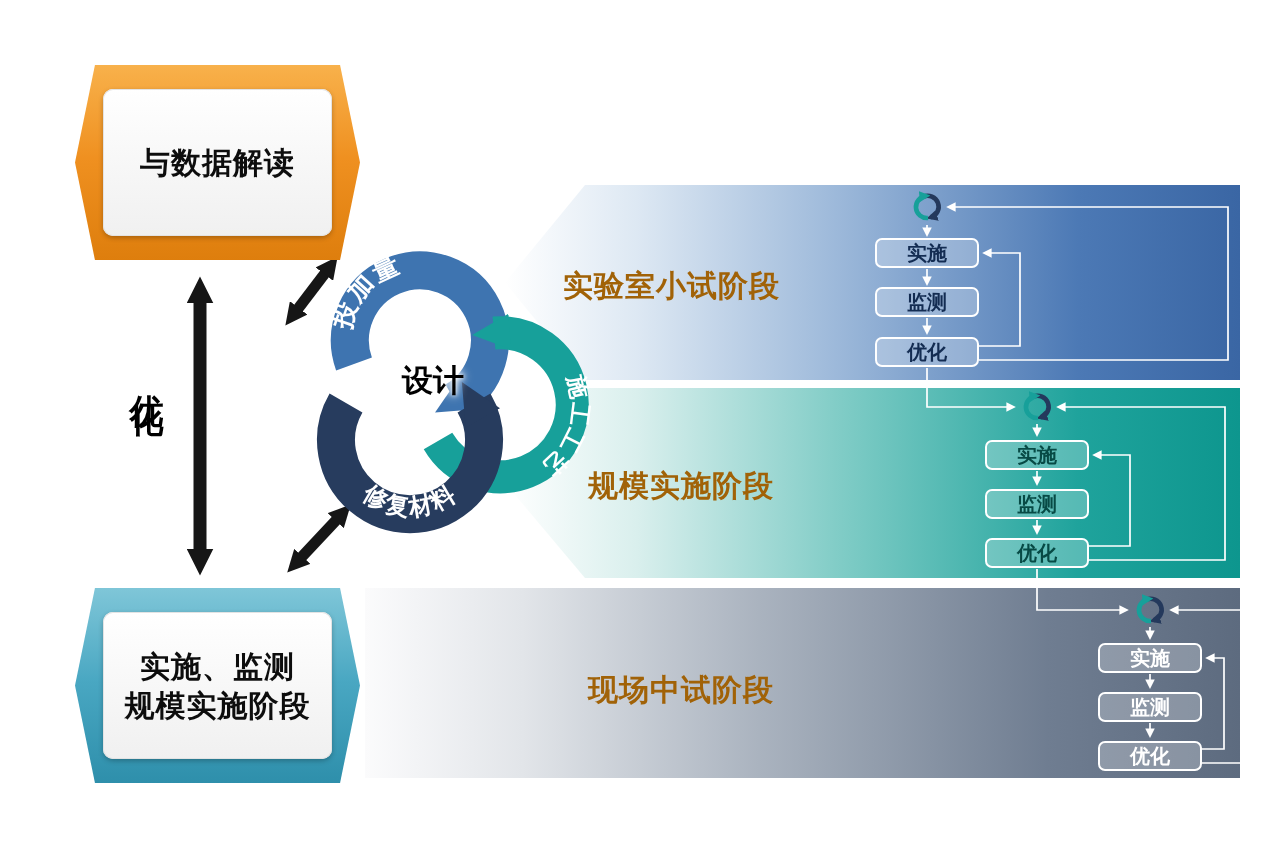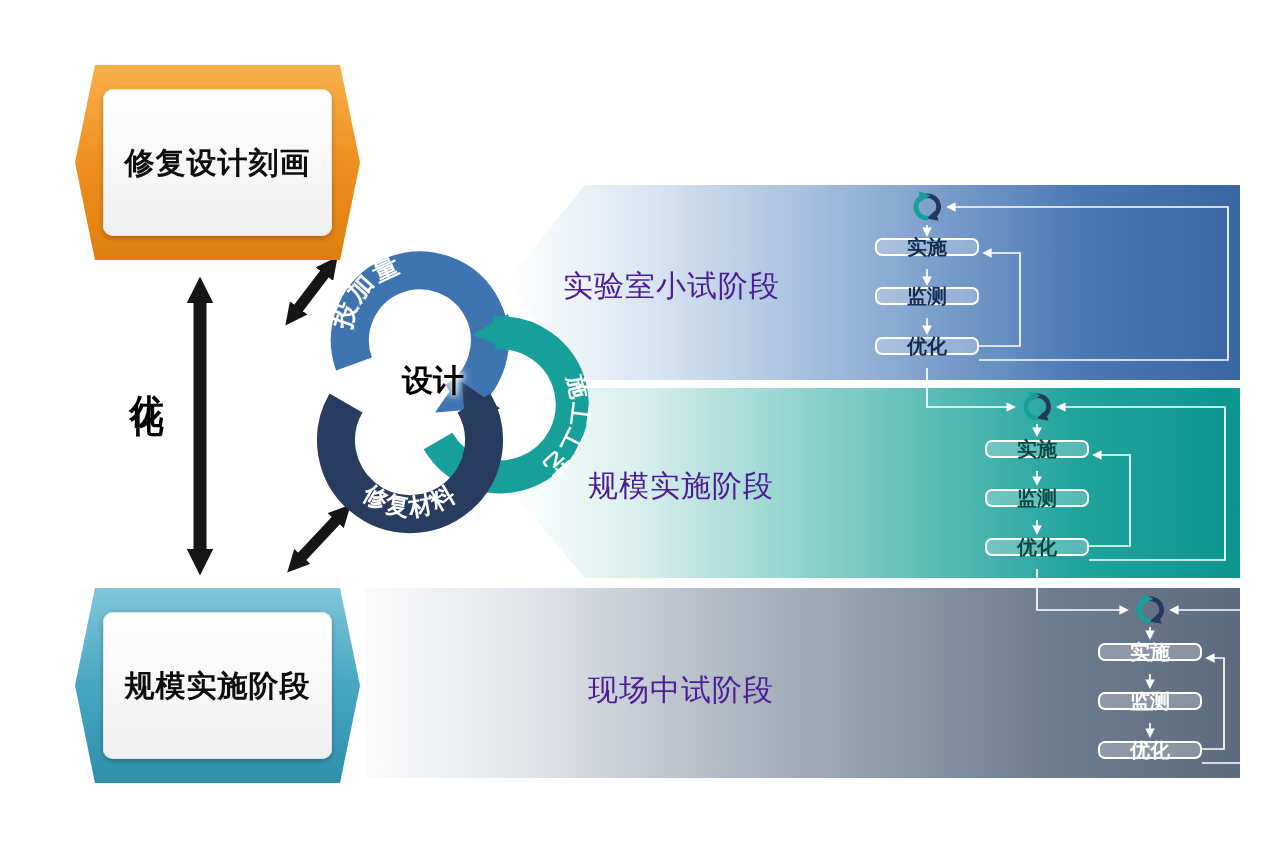--- a/index.html
+++ b/index.html
@@ -10,32 +10,32 @@
   
   .band { position:absolute; z-index:1; }
   .band-notch { clip-path:polygon(0 50%, 80px 0, 100% 0, 100% 100%, 80px 100%); }
   .band1 { left:505px; top:185px; width:735px; height:195px;
     background:linear-gradient(to right,#ffffff 0%,#dde8f3 18%,#9db9da 45%,#4c79b5 78%,#3a66a4 100%); }
   .band2 { left:505px; top:388px; width:735px; height:190px;
     background:linear-gradient(to right,#ffffff 0%,#d9efed 18%,#82cdc7 45%,#1fa39c 78%,#0d968e 100%); }
   .band3 { left:365px; top:588px; width:875px; height:190px;
     background:linear-gradient(to right,#fbfbfc 0%,#e2e5e9 18%,#aab3bf 45%,#6f7d91 78%,#5d6b7f 100%); }
 
-  .stage-label { position:absolute; z-index:3; font-size:30px; font-weight:400; color:#4c1d95; letter-spacing:1px; }
+  .stage-label { position:absolute; z-index:3; font-size:30px; font-weight:700; color:#a16207; letter-spacing:1px; }
   .sl1 { left:563px; top:266px; }
   .sl2 { left:588px; top:466px; }
   .sl3 { left:588px; top:670px; }
 
   
   .overlay { position:absolute; left:0; top:0; z-index:2; overflow:visible; }
   .wline { fill:none; stroke:#ffffff; stroke-width:1.7; }
   .kline { fill:none; stroke:#161616; stroke-linecap:butt; }
 
   
-  .step { position:absolute; z-index:3; width:104px; height:18px;
+  .step { position:absolute; z-index:3; width:104px; height:30px;
     border:2px solid #fff; border-radius:7px; background:rgba(255,255,255,0.25);
     display:flex; align-items:center; justify-content:center;
     font-size:20px; font-weight:700; }
   .c1-step { color:#132c52; }
   .c2-step { color:#074a45; }
   .c3-step { color:#ffffff; }
   .mini { position:absolute; z-index:3; width:36px; height:34px; }
 
   
   .banner { position:absolute; z-index:3; width:285px; height:195px;
@@ -133,25 +133,26 @@
       <path class="wline" marker-end="url(#aw)" d="M1150 627 V638"></path>
       <path class="wline" marker-end="url(#aw)" d="M1150 674 V687"></path>
       <path class="wline" marker-end="url(#aw)" d="M1150 723 V736"></path>
       <path class="wline" marker-end="url(#aw)" d="M1202 749 H1224 V658 H1207"></path>
       <path class="wline" marker-end="url(#aw)" d="M1202 763 H1242 V610 H1171"></path>
     </g>
   </svg>
 
   <div class="banner banner-top">
     <div class="banner-inner">
-      <div class="banner-text">修复设计刻画</div>
+      <div class="banner-text">与数据解读</div>
     </div>
   </div>
   <div class="banner banner-bottom">
     <div class="banner-inner">
+      <div class="banner-text">实施、监测</div>
       <div class="banner-text">规模实施阶段</div>
     </div>
   </div>
   <div class="optimize">优化</div>
 
   <svg class="cycle-svg" width="380" height="340" viewBox="0 0 380 340">
     <defs>
       <path id="pd" d="M 90 121 A 70 70 0 0 1 172 46"></path>
       <path id="pp" d="M 286 125 A 72 72 0 0 1 259 250"></path>
       <path id="pm" d="M 93 263 A 74 74 0 0 0 207 263"></path>

